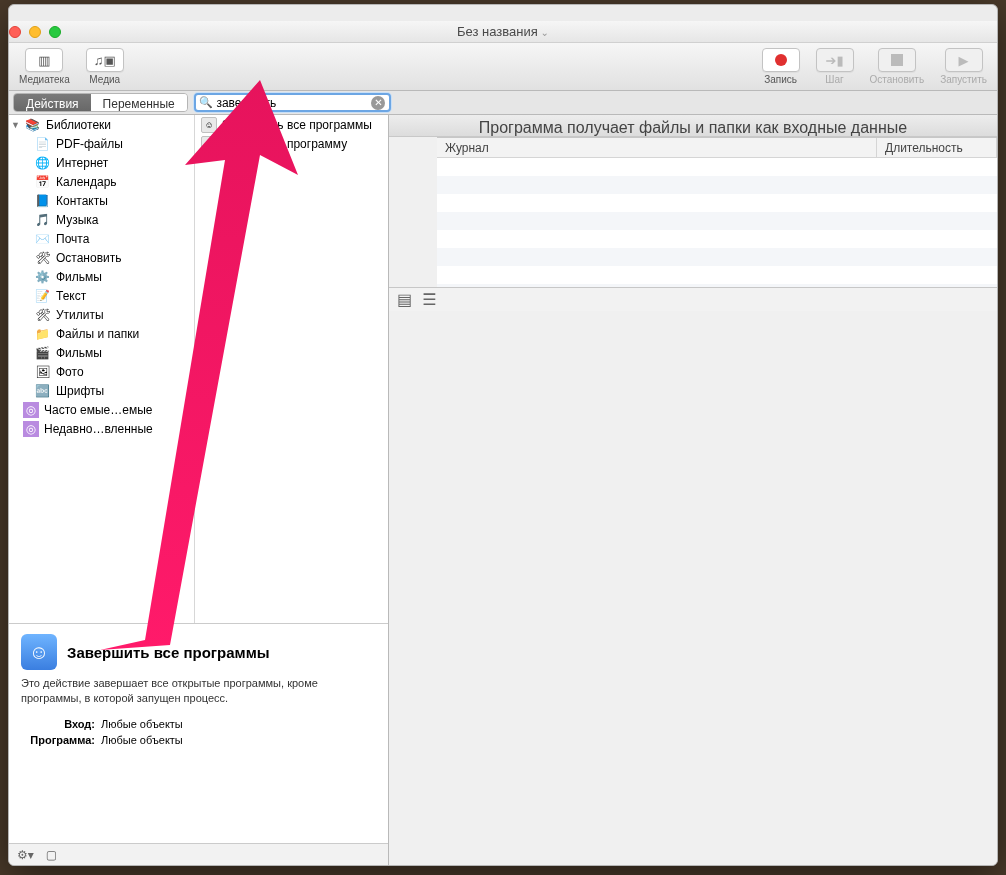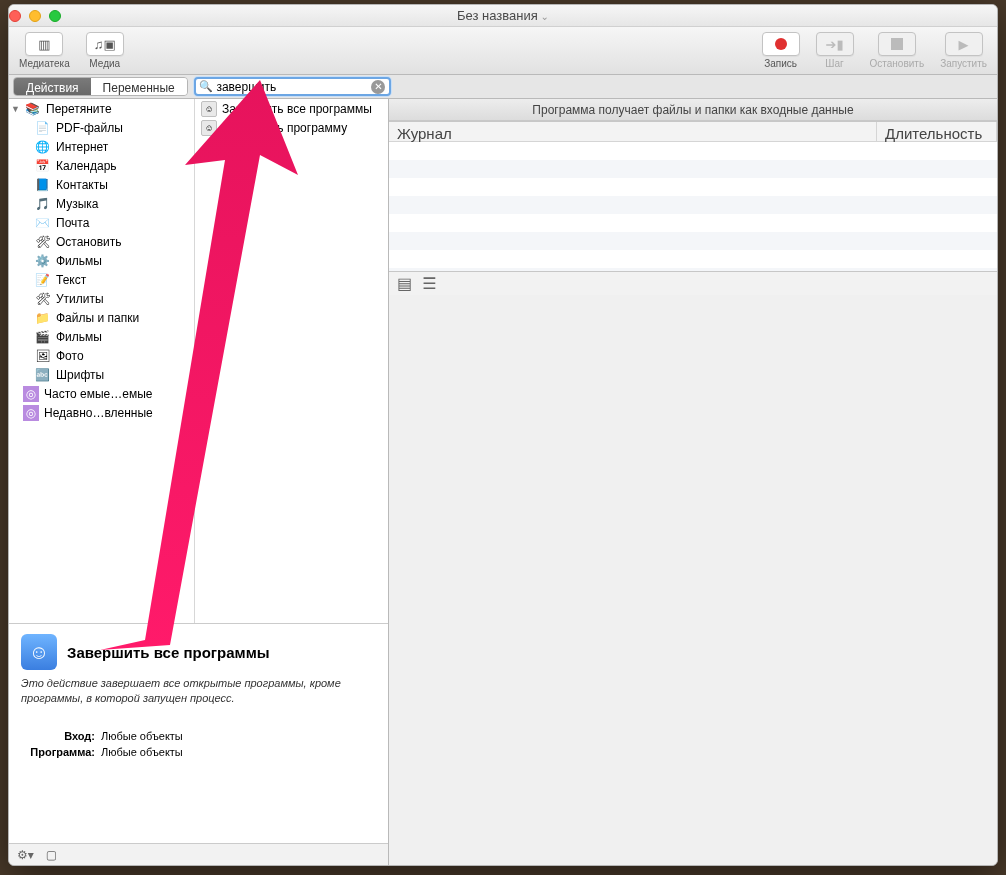--- a/index.html
+++ b/index.html
@@ -1,18 +1,18 @@
 <!DOCTYPE html>
 <html><head>
 <meta charset="utf-8">
 <style>
 * { box-sizing: border-box; margin: 0; padding: 0; font-family: -apple-system, "Helvetica Neue", Arial, sans-serif; }
 body { width: 1006px; height: 875px; background: #4a3a2a; overflow: hidden; position: relative;}
 .window { position: absolute; left: 8px; top: 4px; width: 990px; height: 862px; background: #ececec; border-radius: 6px; box-shadow: 0 10px 40px rgba(0,0,0,.5); display: flex; flex-direction: column; overflow: hidden; border:1px solid #b5b5b5;}
-.titlebar { height: 22px; display: flex; align-items: center; padding: 0 0; background: linear-gradient(#f6f6f6,#e6e6e6); border-bottom: 1px solid #d0d0d0; position: relative;}
+.titlebar { height: 22px; display: flex; align-items: center; padding: 0 0; background: linear-gradient(#f6f6f6,#e6e6e6); border-bottom: 1px solid #d0d0d0; position: relative; margin-top: 16px;}
 .traffic { display: flex; gap: 8px; }
 .dot { width: 12px; height: 12px; border-radius: 50%; }
 .dot.red{background:#ff5f57;border:1px solid #e24238;}
 .dot.yel{background:#ffbd2e;border:1px solid #e1a116;}
 .dot.grn{background:#28c940;border:1px solid #1aab29;}
 .title { position:absolute; left:0; right:0; text-align:center; font-size:13px; color:#4a4a4a; pointer-events:none;}
 .title::after{content:" ⌄"; color:#9a9a9a; font-size:10px;}
 .toolbar { height: 48px; background: linear-gradient(#f6f6f6,#e1e1e1); border-bottom: 1px solid #b9b9b9; display:flex; align-items:center; padding: 2px 10px 2px 10px;}
 .tb-left, .tb-right { display:flex; gap:16px;}
 .tb-right{ margin-left:auto;}
@@ -40,30 +40,30 @@
 .catlist .row.hdr{padding-left:2px;}
 .catlist .tri{font-size:9px;color:#787878;display:inline-block;width:9px;}
 .catlist .ic{width:16px;height:16px;display:flex;align-items:center;justify-content:center;font-size:12px;}
 .reslist { flex:1; overflow-y:auto; background:#fff; font-size:12px;}
 .reslist .row{ display:flex; align-items:center; padding:2px 4px 2px 6px; gap:5px; height:19px; white-space:nowrap; overflow:hidden; text-overflow:ellipsis;}
 .reslist .ic{width:16px;height:16px;background:#e9e9e9;border:1px solid #c0c0c0;border-radius:2px;display:flex;align-items:center;justify-content:center;font-size:9px;}
 .desc { border-top:1px solid #cbcbcb; background:#fff; padding:10px 12px 6px 12px; font-size:11px; height:220px; overflow:hidden;}
 .desc .hdr{display:flex;gap:10px;align-items:center;margin-bottom:6px;}
 .desc .hdr .fic{width:36px;height:36px;background:linear-gradient(#6fb4ff,#3a7ee0);border-radius:6px;display:flex;align-items:center;justify-content:center;color:#fff;font-size:20px;}
 .desc h3{font-size:15px;font-weight:700;}
-.desc p{color:#333;line-height:1.35;margin-bottom:24px;font-style:italic;}
+.desc p{color:#333;line-height:1.35;margin-bottom:12px;}
 .desc .kv{display:flex;margin-bottom:4px;align-items:flex-end;}
 .desc .kv .k{width:80px;text-align:right;font-weight:700;padding-right:6px;}
 .desc .kv .v{flex:1;}
 .leftfoot{height:22px;border-top:1px solid #cbcbcb;background:#f2f2f2;display:flex;align-items:center;padding:0 8px;gap:12px;font-size:12px;color:#666;}
 .rightcol{ flex:1; display:flex; flex-direction:column; background:#f0f0f0;}
-.flowhead{height:22px;text-align:center;font-size:12px;color:#444;background:linear-gradient(#ededed,#dcdcdc);border-bottom:1px solid #c8c8c8;padding-top:4px;}
+.flowhead{height:22px;text-align:center;font-size:16px;color:#444;background:linear-gradient(#ededed,#dcdcdc);border-bottom:1px solid #c8c8c8;padding-top:4px;}
 .canvas{ flex:1; background:#ededed; display:flex; align-items:center; justify-content:center; overflow:hidden;}
 .pill{background:#b8b8b8;color:#fff;font-size:13px;padding:7px 18px;border-radius:14px;}
-.log { height:150px; border-top:1px solid #c7c7c7; background:#0369a1; display:flex; flex-direction:column; font-size:15px;}
+.log { height:150px; border-top:1px solid #c7c7c7; background:#0369a1; display:flex; flex-direction:column; font-size:12px;margin-left:48px;}
 .log .lh{display:flex;background:#f3f3f3;border-bottom:1px solid #d5d5d5;height:20px;}
 .log .lh div{padding:3px 8px;color:#444;border-right:1px solid #d5d5d5;}
 .log .lh .c1{flex:1;} .log .lh .c2{width:120px;}
 .log .rows{flex:1;background:repeating-linear-gradient(#fff 0,#fff 18px,#f4f6f9 18px,#f4f6f9 36px);}
 .rightfoot{height:24px;border-top:1px solid #c7c7c7;background:#f2f2f2;display:flex;align-items:center;padding:0 8px;gap:10px;color:#666;}
 .arrow-overlay{position:absolute;left:90px;top:80px;pointer-events:none;z-index:50;}
 </style>
 </head>
 <body>
 
@@ -134,21 +134,21 @@
   </div>
 
   <div class="main">
 
     <div class="leftcol">
       <div class="lists">
         <div class="catlist" id="catlist">
             <div class="row hdr">
               <span class="tri">▼</span>
               <span class="ic">📚</span>
-              <span>Перетяните</span>
+              <span>Библиотеки</span>
             </div>
             <div class="row" style="padding-left: 26px;">
               <span class="ic">📄</span>
               <span>PDF-файлы</span>
             </div>
             <div class="row" style="padding-left: 26px;">
               <span class="ic">🌐</span>
               <span>Интернет</span>
             </div>
             <div class="row" style="padding-left: 26px;">

